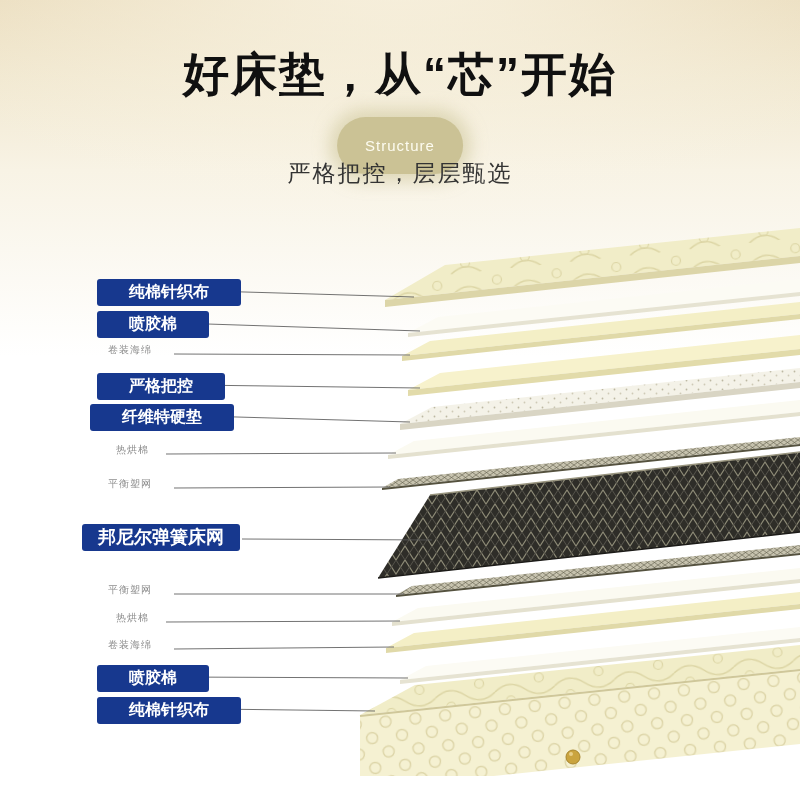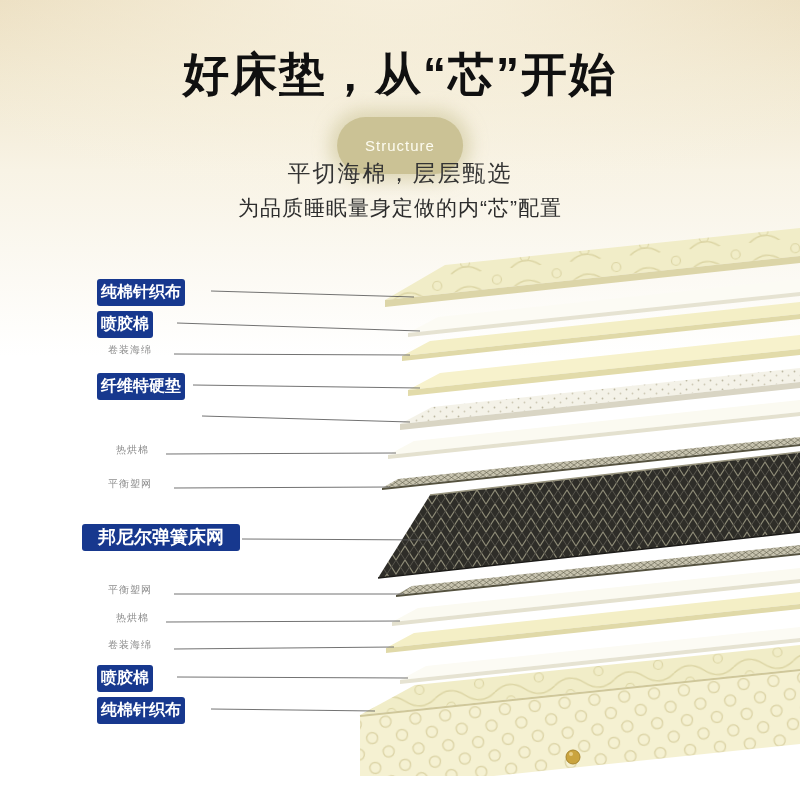--- a/index.html
+++ b/index.html
@@ -25,36 +25,35 @@
     font-size:23px;color:#333;letter-spacing:2px;
   }
   .sub2{
     position:absolute;top:194px;left:0;width:100%;text-align:center;margin:0;
     font-size:21px;color:#2d2d2d;letter-spacing:1px;
   }
   .diagram{position:absolute;top:0;left:0;}
   .labels{position:absolute;top:0;left:0;width:800px;height:800px;pointer-events:none;}
   .badge{
     position:absolute;background:#17388e;color:#fff;font-size:16px;font-weight:700;
-    padding:3px 4px;border-radius:3px;line-height:1.3;white-space:nowrap;
+    padding:3px 32px;border-radius:3px;line-height:1.3;white-space:nowrap;
   }
   .badge.large{font-size:18px;padding:2px 16px;}
   .plain{
     position:absolute;color:#8f8f8f;font-size:10px;line-height:1.3;white-space:nowrap;letter-spacing:1px;
   }
 </style>
 </head>
 <body>
 
 <div class="page">
 
   <h1 class="title">好床垫，从“芯”开始</h1>
   <div class="pill">Structure</div>
-  <p class="sub1">平切海棉，层层甄选</p>
-  <p class="sub2">为品质睡眠量身定做的内“芯”配置</p>
+  <p class="sub1">严格把控，层层甄选</p>
 
   <svg class="diagram" width="800" height="800" viewBox="0 0 800 800">
     <defs>
       <pattern id="quilt" width="60" height="40" patternUnits="userSpaceOnUse" patternTransform="rotate(-6)">
         <rect width="60" height="40" fill="#f1edc8"></rect>
         <path d="M0 20 Q15 8 30 20 T60 20" fill="none" stroke="#dcd5a4" stroke-width="1.5"></path>
         <path d="M0 40 Q15 28 30 40 T60 40" fill="none" stroke="#dcd5a4" stroke-width="1.5"></path>
         <circle cx="15" cy="30" r="4.5" fill="none" stroke="#dcd5a4" stroke-width="1.2"></circle>
         <circle cx="45" cy="10" r="4.5" fill="none" stroke="#dcd5a4" stroke-width="1.2"></circle>
       </pattern>
@@ -162,21 +161,22 @@
       <line x1="174" y1="649" x2="394" y2="647"></line>
       <line x1="177" y1="677" x2="408" y2="678"></line>
       <line x1="211" y1="709" x2="375" y2="711"></line>
     </g>
   </svg>
 
   <div class="labels">
     <div class="badge" style="left:97px;top:279px">纯棉针织布</div>
     <div class="badge" style="left:97px;top:311px">喷胶棉</div>
     <div class="plain" style="left:108px;top:343px">卷装海绵</div>
-    <div class="badge" style="left:97px;top:373px">纤维特硬垫</div>
+    <div class="badge" style="left:97px;top:373px">严格把控</div>
+    <div class="badge" style="left:90px;top:404px">纤维特硬垫</div>
     <div class="plain" style="left:116px;top:443px">热烘棉</div>
     <div class="plain" style="left:108px;top:477px">平衡塑网</div>
     <div class="badge large" style="left:82px;top:524px">邦尼尔弹簧床网</div>
     <div class="plain" style="left:108px;top:583px">平衡塑网</div>
     <div class="plain" style="left:116px;top:611px">热烘棉</div>
     <div class="plain" style="left:108px;top:638px">卷装海绵</div>
     <div class="badge" style="left:97px;top:665px">喷胶棉</div>
     <div class="badge" style="left:97px;top:697px">纯棉针织布</div>
   </div>
 

